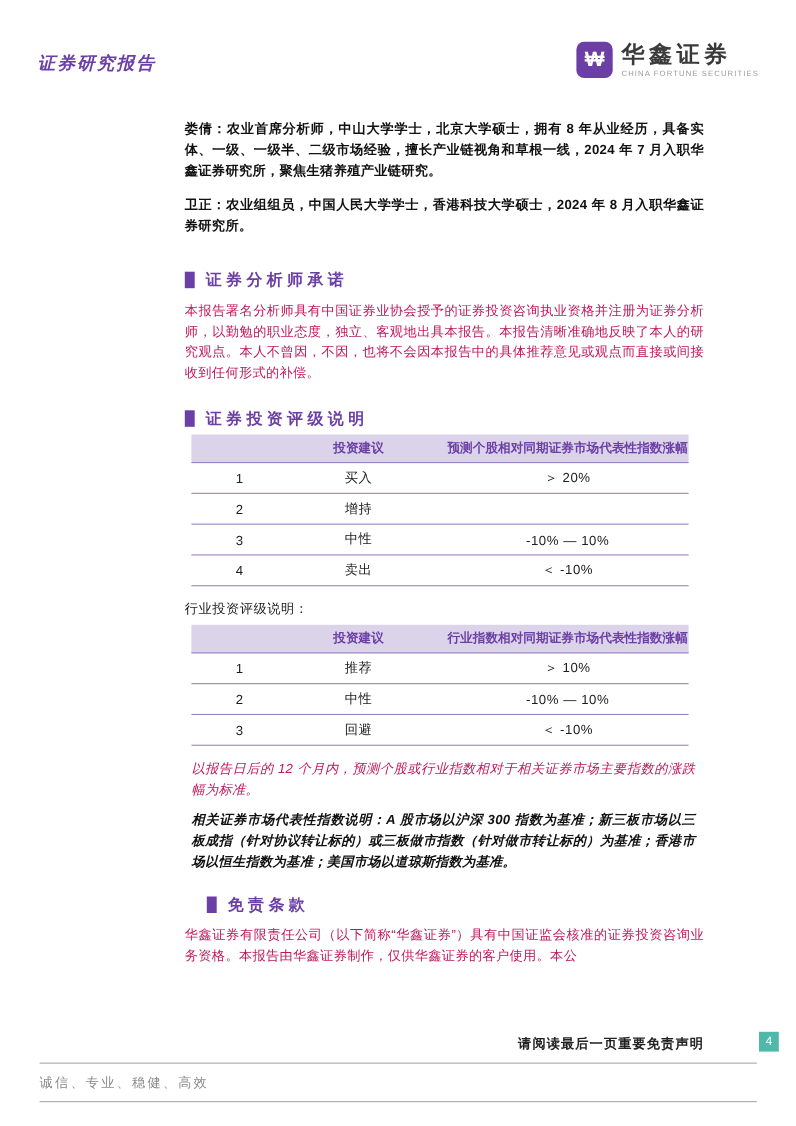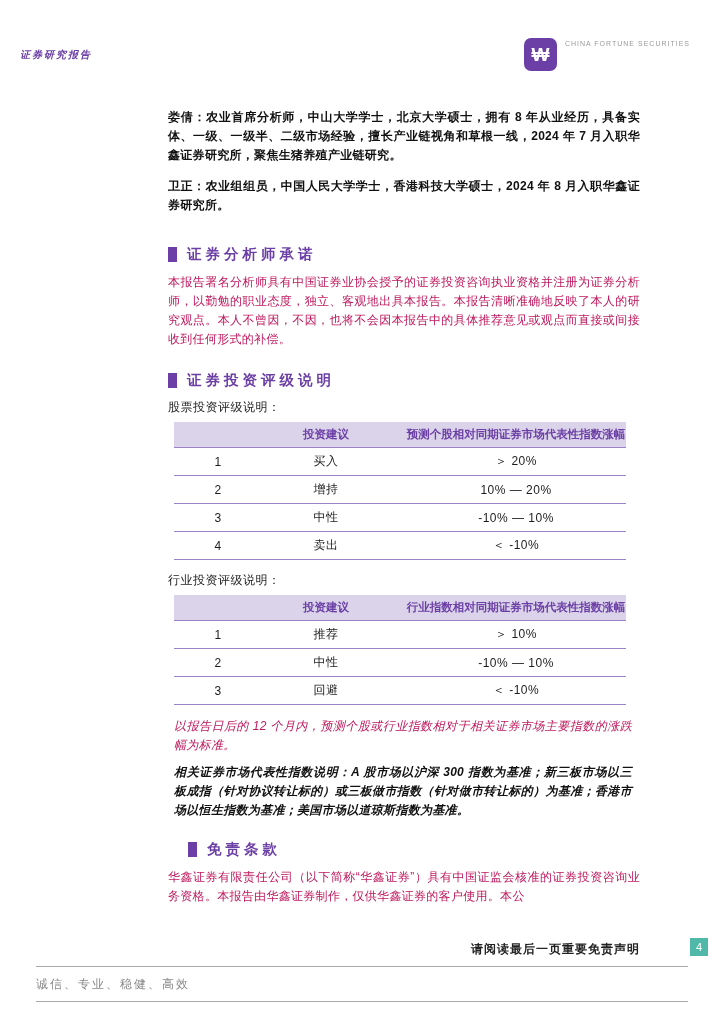--- a/index.html
+++ b/index.html
@@ -8,23 +8,23 @@
     position:relative;
     width:724px; height:1024px;
     margin:0 auto;
     background:#ffffff;
     font-family:"Liberation Sans", sans-serif;
     color:#1c1c1c;
     overflow:hidden;
   }
   
   .report-type {
-    position:absolute; left:20px; top:48px;
+    position:absolute; left:34px; top:48px;
     color:var(--accent,#6B3FA5);
-    font-weight:bold; font-size:10px; letter-spacing:2px;
+    font-weight:bold; font-size:16px; letter-spacing:2px;
     font-style:italic;
   }
   .brand {
     position:absolute; right:34px; top:38px;
     display:flex; align-items:flex-start; gap:8px;
   }
   .brand-icon {
     width:33px; height:33px; border-radius:7px;
     background:var(--accent,#6B3FA5);
     color:#fff; font-weight:bold; font-size:19px;
@@ -105,57 +105,56 @@
 </style>
 </head>
 <body>
 
 <div class="page">
 
   <div class="report-type">证券研究报告</div>
   <div class="brand">
     <div class="brand-icon">₩</div>
     <div>
+      <div class="brand-name">华鑫证券</div>
       <div class="brand-sub">CHINA FORTUNE SECURITIES</div>
     </div>
   </div>
 
   <div class="content">
 
     <p class="para bold mt14">娄倩：农业首席分析师，中山大学学士，北京大学硕士，拥有 8 年从业经历，具备实体、一级、一级半、二级市场经验，擅长产业链视角和草根一线，2024 年 7 月入职华鑫证券研究所，聚焦生猪养殖产业链研究。</p>
     <p class="para bold mt12">卫正：农业组组员，中国人民大学学士，香港科技大学硕士，2024 年 8 月入职华鑫证券研究所。</p>
 
     <div class="section-title mt30">
       <span class="marker"></span>
       <span>证券分析师承诺</span>
     </div>
     <p class="para mt10">本报告署名分析师具有中国证券业协会授予的证券投资咨询执业资格并注册为证券分析师，以勤勉的职业态度，独立、客观地出具本报告。本报告清晰准确地反映了本人的研究观点。本人不曾因，不因，也将不会因本报告中的具体推荐意见或观点而直接或间接收到任何形式的补偿。</p>
 
     <div class="section-title mt22">
       <span class="marker"></span>
       <span>证券投资评级说明</span>
     </div>
 
-    <p class="table-label mt10">股票投资评级说明：</p>
 
     <div class="rating-table mt6">
       <div class="trow thead">
         <span></span>
         <span>投资建议</span>
         <span>预测个股相对同期证券市场代表性指数涨幅</span>
       </div>
       <div class="trow">
         <span>1</span>
         <span>买入</span>
         <span>＞ 20%</span>
       </div>
       <div class="trow">
         <span>2</span>
         <span>增持</span>
-        <span>10% — 20%</span>
       </div>
       <div class="trow">
         <span>3</span>
         <span>中性</span>
         <span>-10% — 10%</span>
       </div>
       <div class="trow">
         <span>4</span>
         <span>卖出</span>
         <span>＜ -10%</span>

